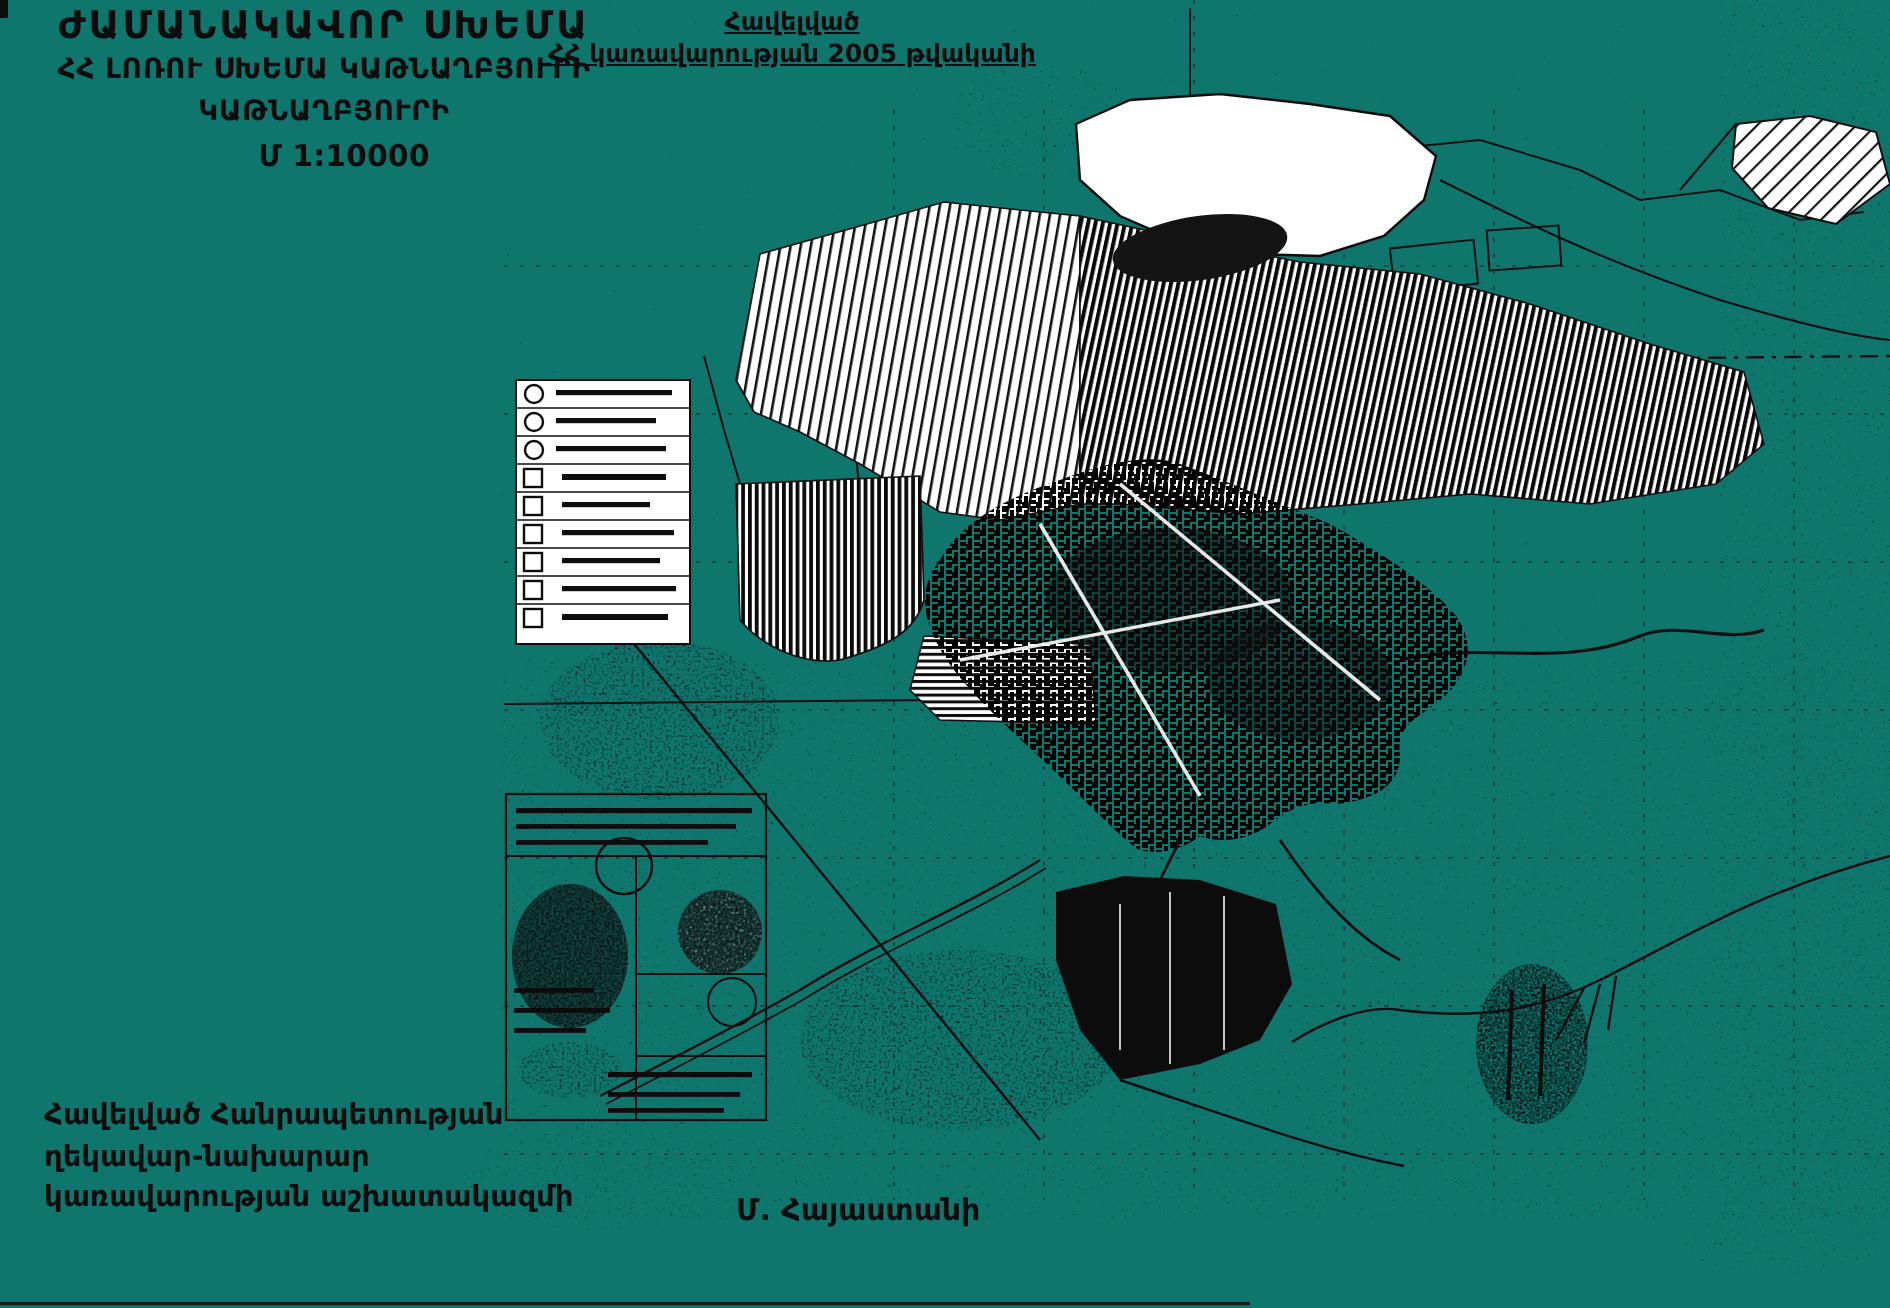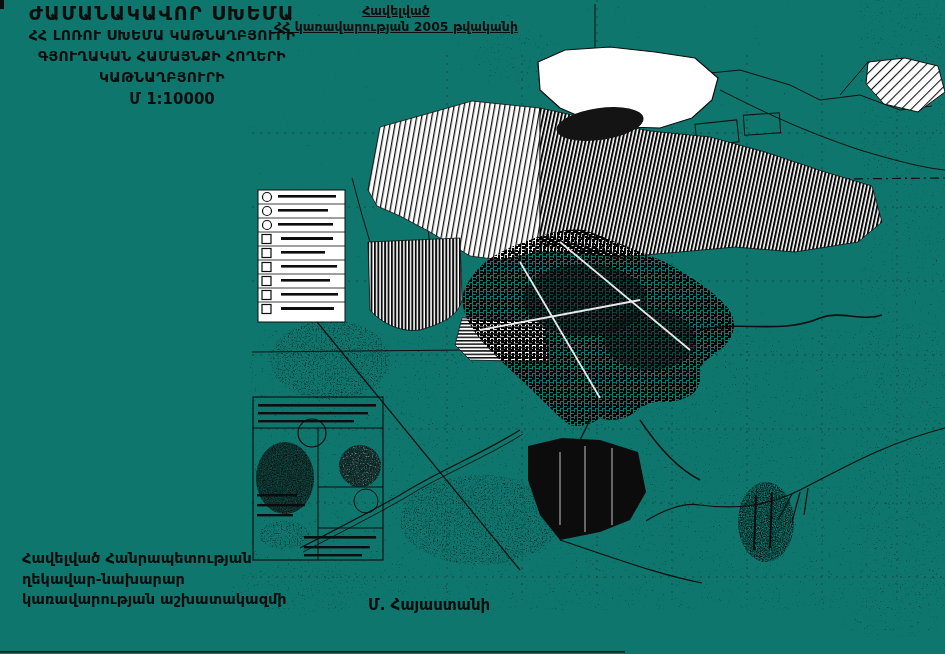--- a/index.html
+++ b/index.html
@@ -257,21 +257,20 @@
       <ellipse cx="285" cy="535" rx="26" ry="14" fill="#000" filter="url(#nC)"></ellipse>
     </g>
 
     <rect x="0" y="0" width="4" height="9" fill="#0d0d0d"></rect>
     <rect x="0" y="651" width="625" height="1.6" fill="#1a1a1a"></rect>
   </svg>
 
   <div class="txt title-block">
     <div class="title-main">ԺԱՄԱՆԱԿԱՎՈՐ ՍԽԵՄԱ</div>
     <div class="title-sub">ՀՀ ԼՈՌՈՒ ՍԽԵՄԱ ԿԱԹՆԱՂԲՅՈՒՐԻ</div>
-    <div class="title-sub">ԳՅՈՒՂԱԿԱՆ ՀԱՄԱՅՆՔԻ ՀՈՂԵՐԻ</div>
     <div class="title-sub">ԿԱԹՆԱՂԲՅՈՒՐԻ</div>
     <div class="title-scale">Մ 1:10000</div>
   </div>
 
   <div class="txt appendix-block">
     <div>Հավելված</div>
     <div>ՀՀ կառավարության 2005 թվականի</div>
   </div>
 
   <div class="txt sig-block">

